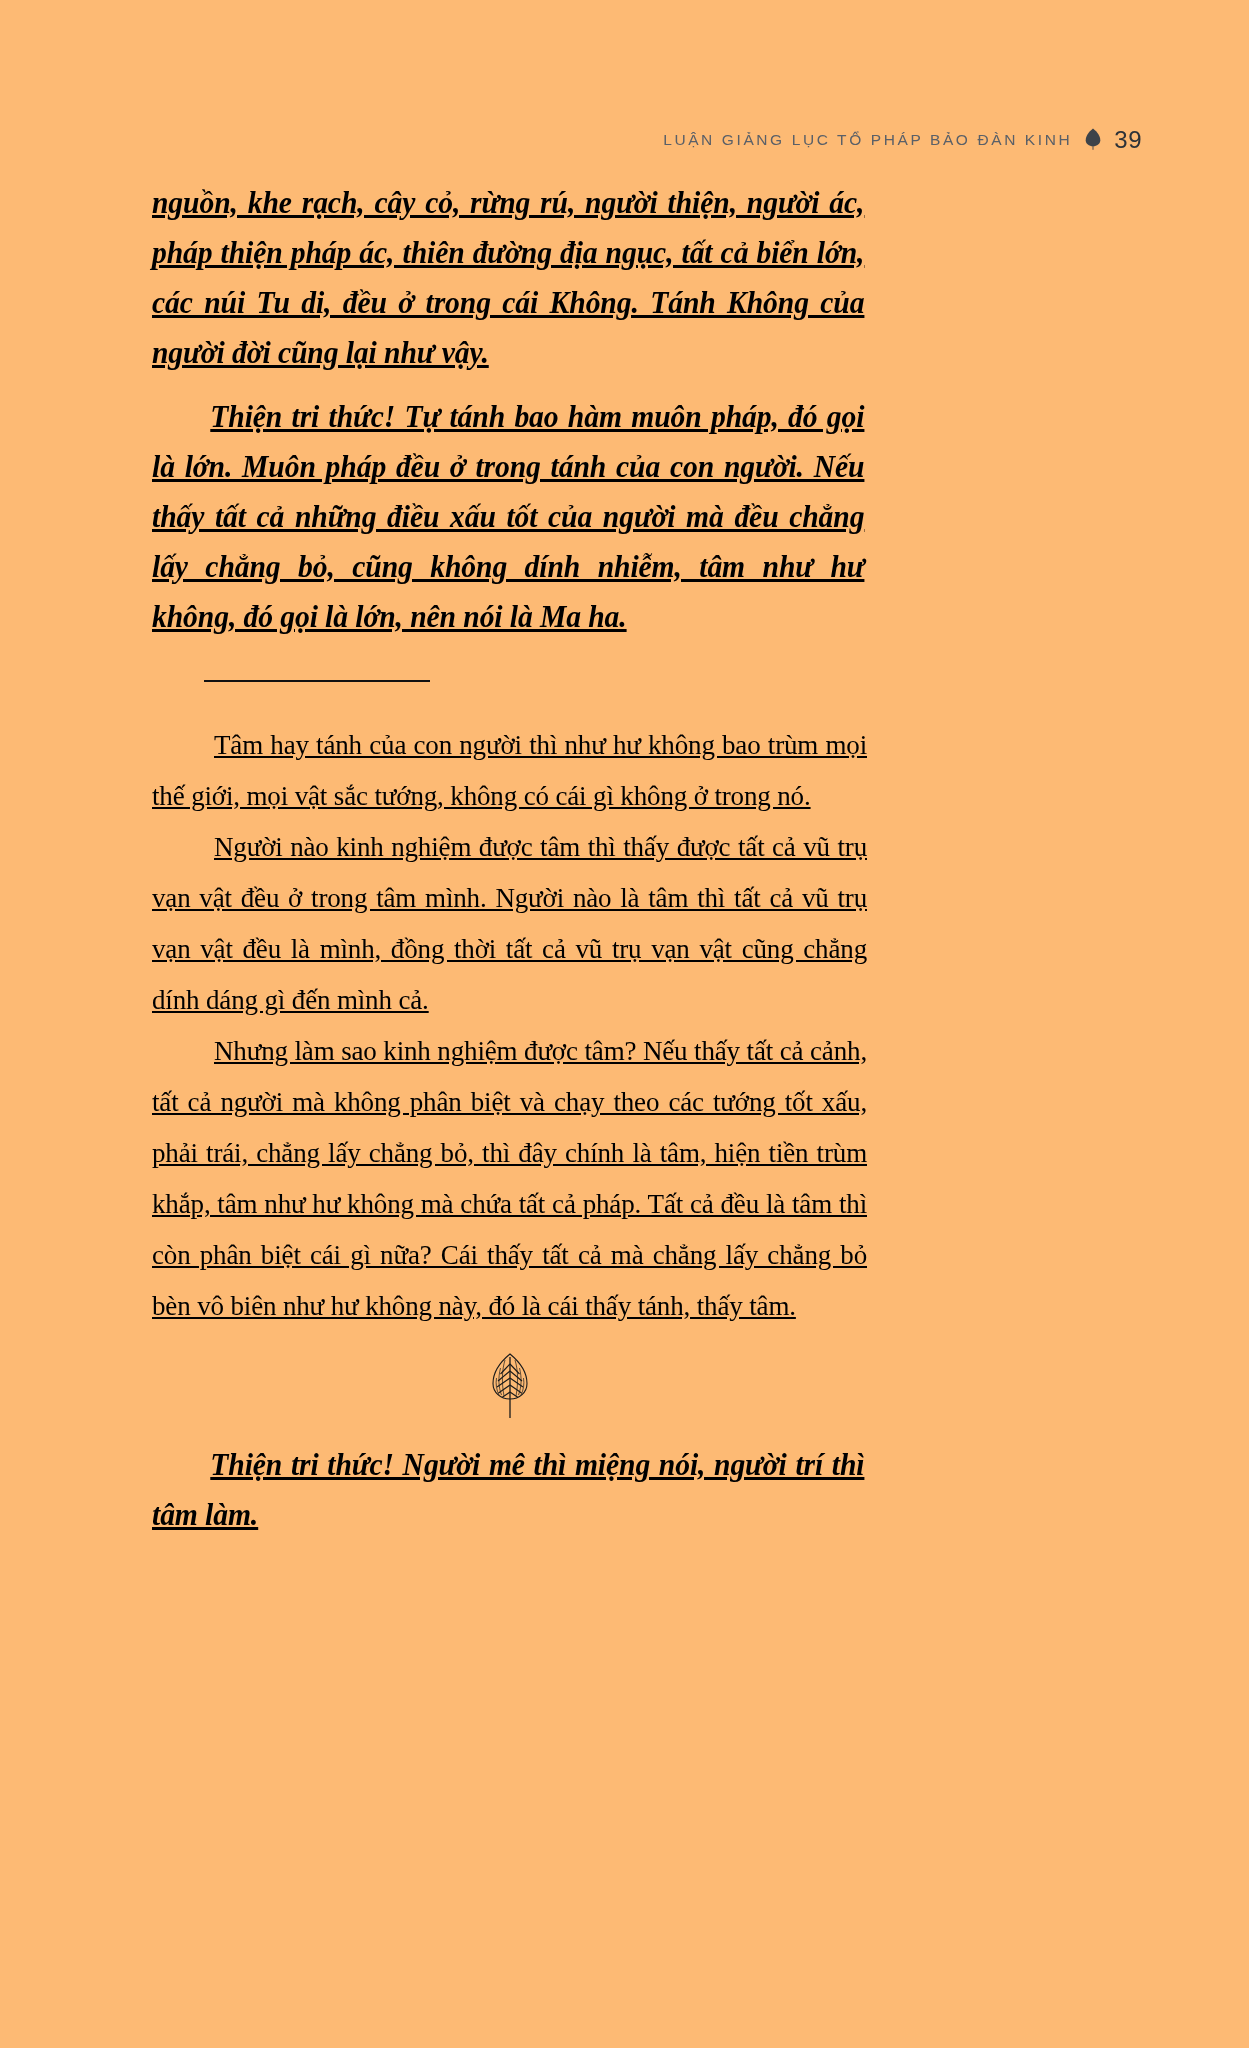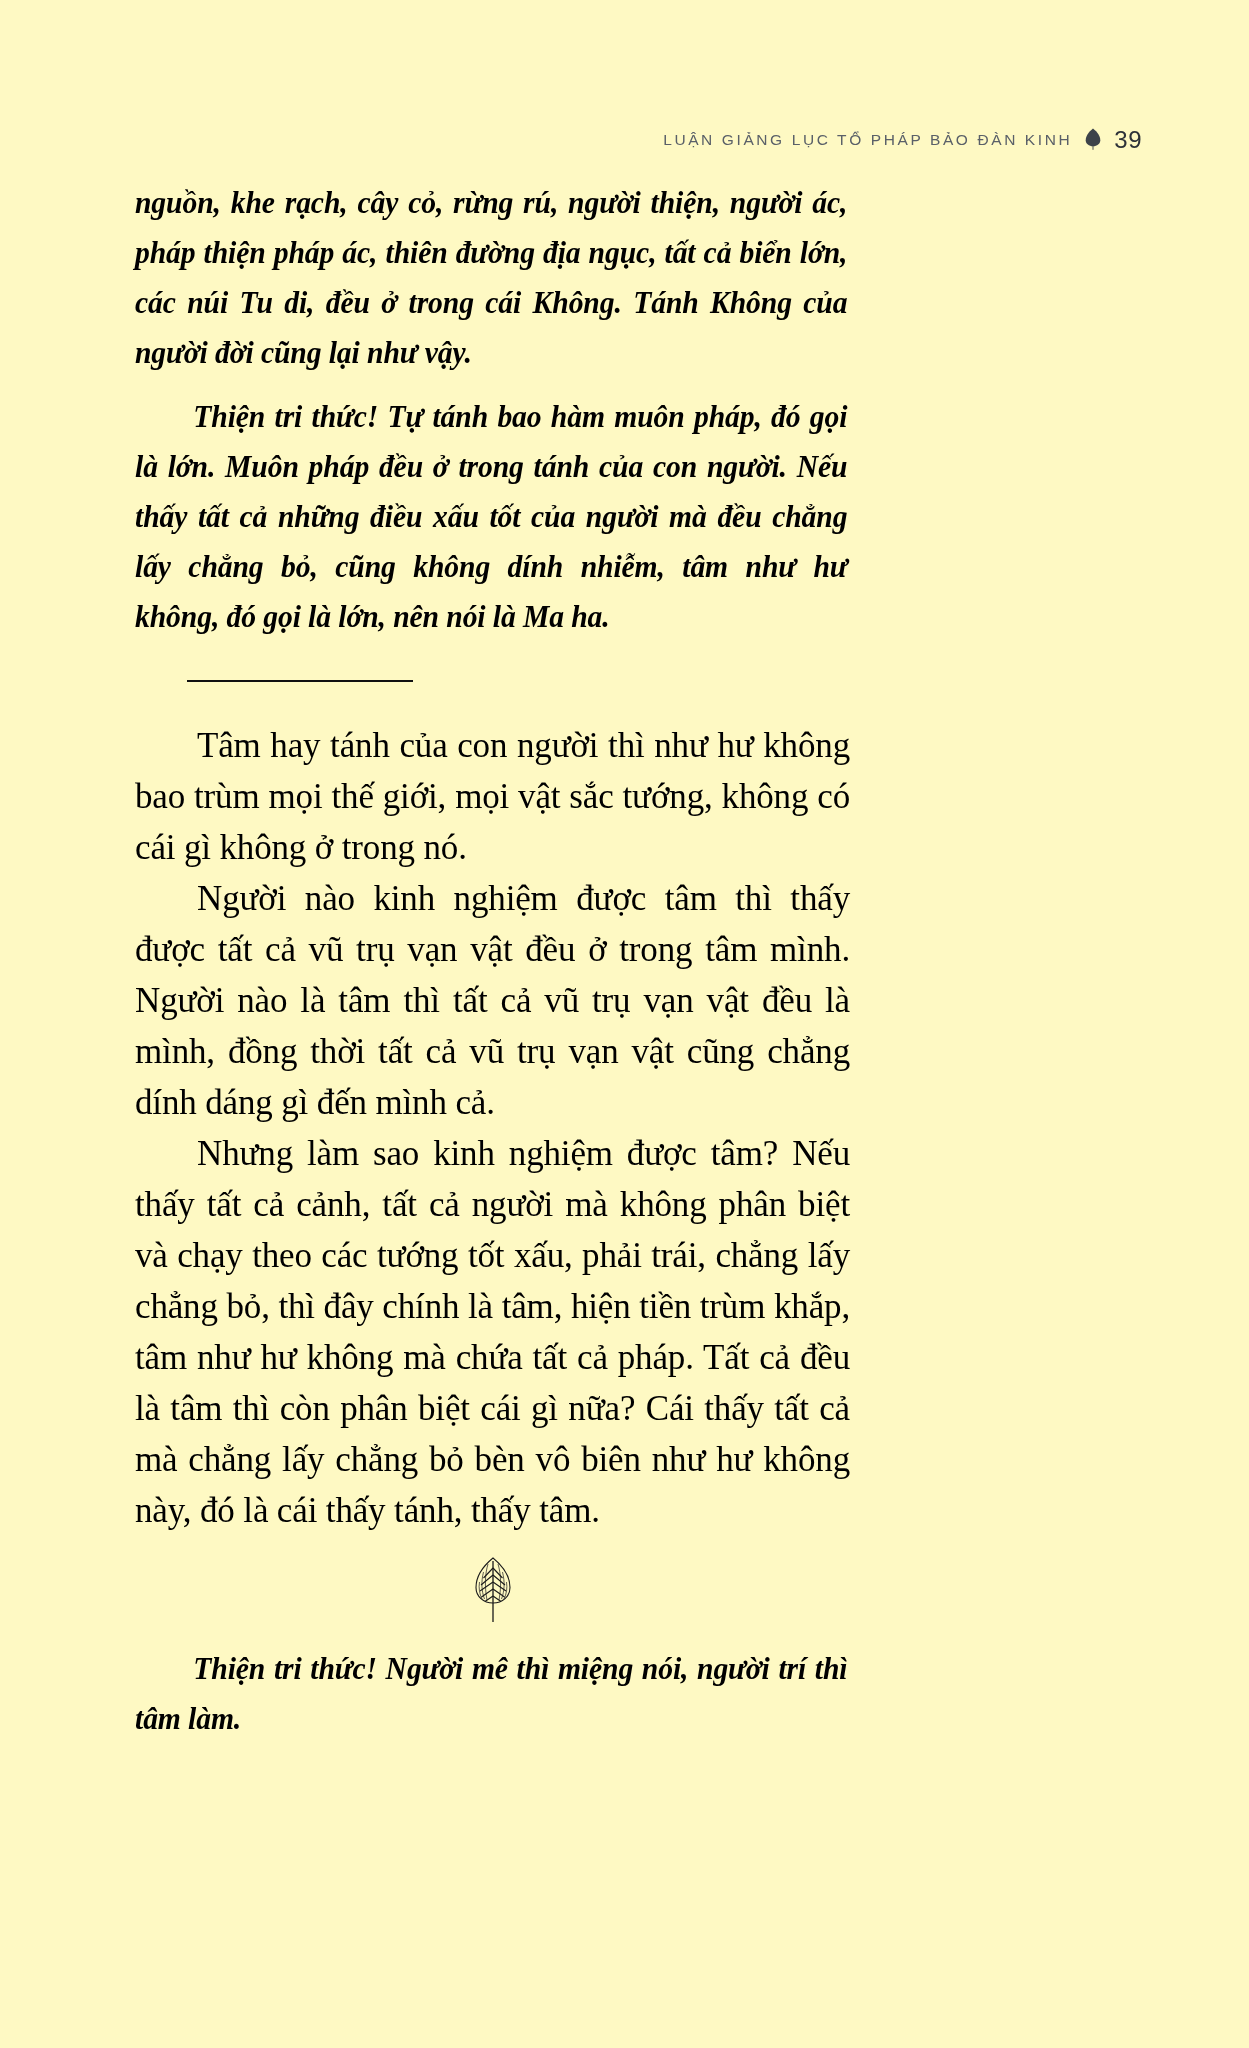--- a/index.html
+++ b/index.html
@@ -13,21 +13,21 @@
     height: 2048px;
     position: relative;
     font-family: "Liberation Serif", "DejaVu Serif", serif;
     color: #000000;
     overflow: hidden;
   }
 
   .page {
     position: absolute;
     inset: 0;
-    background: #fef9c3;
+    background: #fdba74;
   }
 
   
   .runhead {
     position: absolute;
     left: 0;
     right: 0;
     top: 128px;
     display: flex;
     justify-content: flex-end;
@@ -55,23 +55,24 @@
     font-family: "Liberation Sans", "DejaVu Sans", sans-serif;
     font-size: 24px;
     color: #2d3238;
     letter-spacing: 0.5px;
     line-height: 1;
   }
 
   
   .col {
     position: absolute;
-    left: 135px;
+    left: 152px;
     top: 178px;
     width: 715px;
+    text-decoration: underline;
   }
 
   p {
     margin: 0;
     text-align: justify;
     text-justify: inter-word;
   }
 
   
   .sutra {
@@ -87,21 +88,21 @@
   }
   .sutra.indent {
     text-indent: 62px;
   }
 
   
   .comment {
     font-family: "Liberation Serif", "DejaVu Serif", serif;
     font-style: normal;
     font-weight: normal;
-    font-size: 35px;
+    font-size: 27px;
     line-height: 51px;
     text-indent: 62px;
     letter-spacing: -0.15px;
   }
 
   .gap-sm { height: 14px; }
 
   
   .rule-wrap {
     height: 78px;

